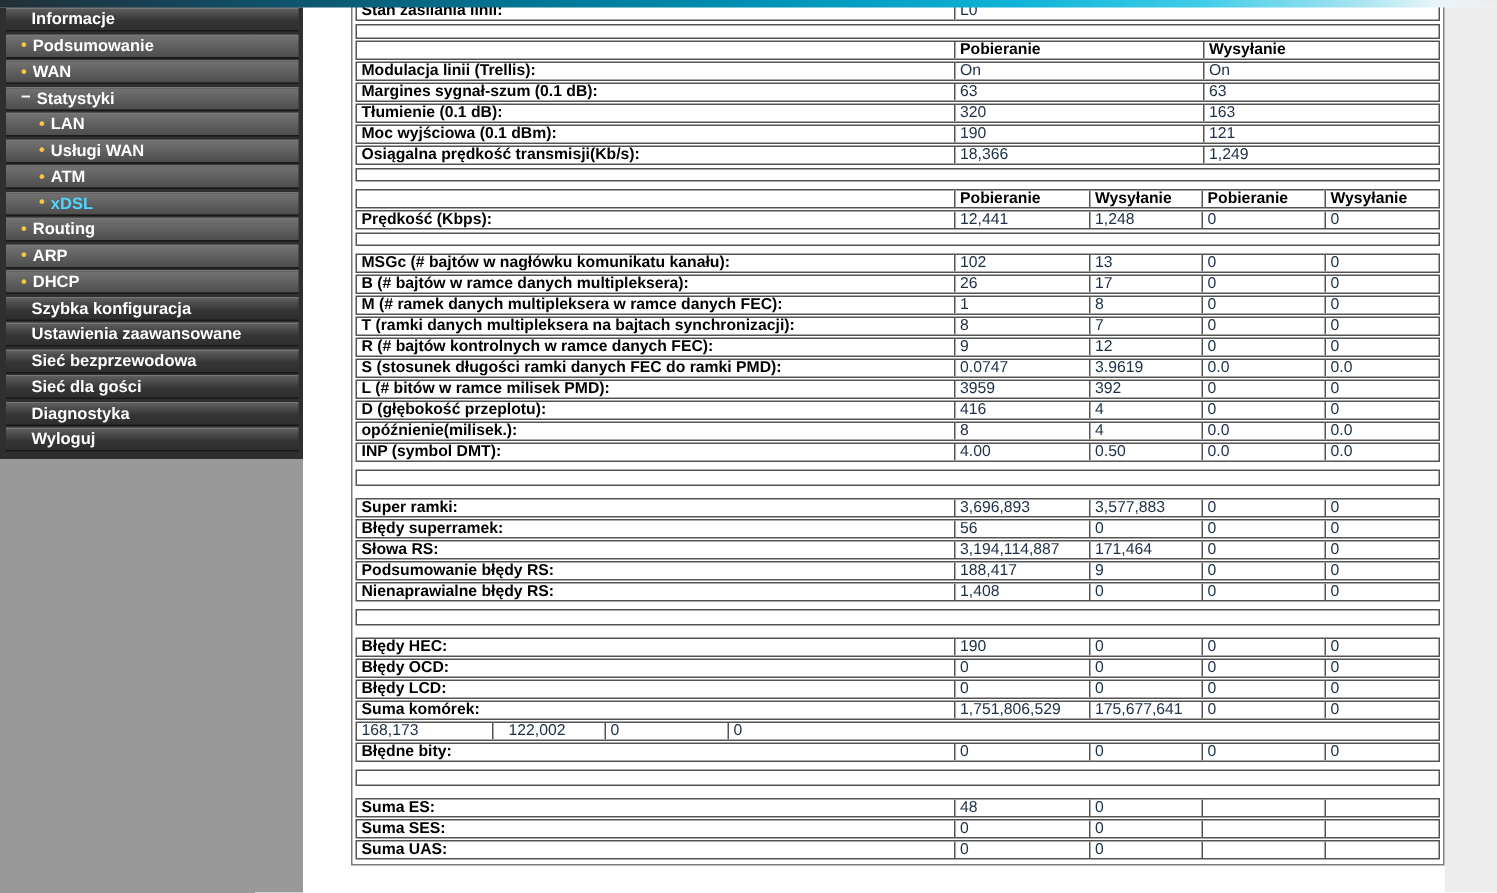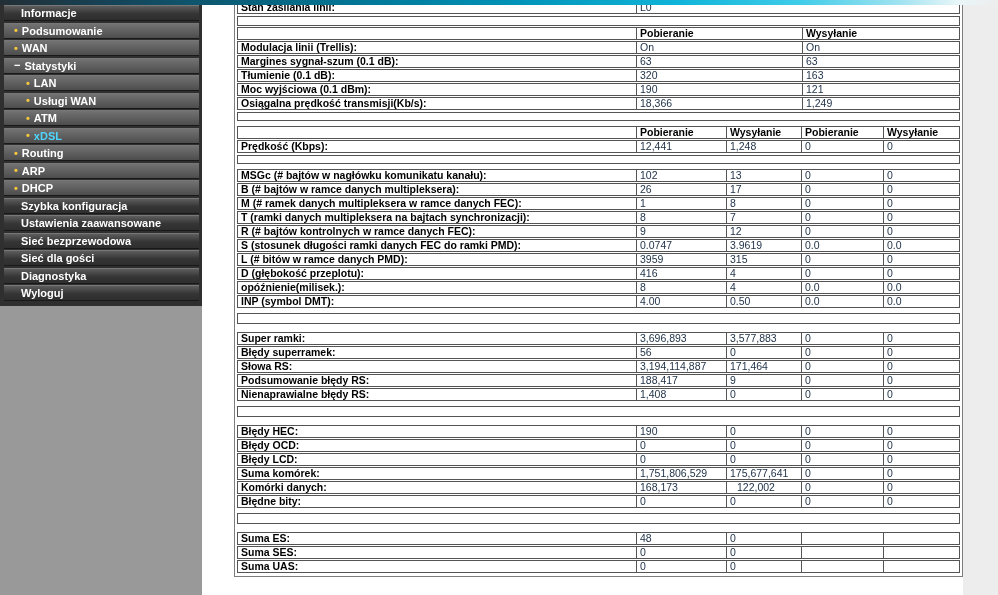--- a/index.html
+++ b/index.html
@@ -217,23 +217,23 @@
             <div class="cell val fx">0</div>
           </div>
           <div class="row">
             <div class="cell lbl" style="width: 398px;">S (stosunek długości ramki danych FEC do ramki PMD):</div>
             <div class="cell val" style="width: 90px;">0.0747</div>
             <div class="cell val" style="width: 75px;">3.9619</div>
             <div class="cell val" style="width: 82px;">0.0</div>
             <div class="cell val fx">0.0</div>
           </div>
           <div class="row">
-            <div class="cell lbl" style="width: 398px;">L (# bitów w ramce danych PMD):</div>
+            <div class="cell lbl" style="width: 398px;">L (# bitów w ramce milisek PMD):</div>
             <div class="cell val" style="width: 90px;">3959</div>
-            <div class="cell val" style="width: 75px;">315</div>
+            <div class="cell val" style="width: 75px;">392</div>
             <div class="cell val" style="width: 82px;">0</div>
             <div class="cell val fx">0</div>
           </div>
           <div class="row">
             <div class="cell lbl" style="width: 398px;">D (głębokość przeplotu):</div>
             <div class="cell val" style="width: 90px;">416</div>
             <div class="cell val" style="width: 75px;">4</div>
             <div class="cell val" style="width: 82px;">0</div>
             <div class="cell val fx">0</div>
           </div>
@@ -310,21 +310,20 @@
             <div class="cell val fx">0</div>
           </div>
           <div class="row">
             <div class="cell lbl" style="width: 398px;">Suma komórek:</div>
             <div class="cell val" style="width: 90px;">1,751,806,529</div>
             <div class="cell val" style="width: 75px;">175,677,641</div>
             <div class="cell val" style="width: 82px;">0</div>
             <div class="cell val fx">0</div>
           </div>
           <div class="row">
-            <div class="cell lbl" style="width: 398px;">Komórki danych:</div>
             <div class="cell val" style="width: 90px;">168,173</div>
             <div class="cell val" style="width: 75px; padding-left: 10px;">122,002</div>
             <div class="cell val" style="width: 82px;">0</div>
             <div class="cell val fx">0</div>
           </div>
           <div class="row">
             <div class="cell lbl" style="width: 398px;">Błędne bity:</div>
             <div class="cell val" style="width: 90px;">0</div>
             <div class="cell val" style="width: 75px;">0</div>
             <div class="cell val" style="width: 82px;">0</div>

